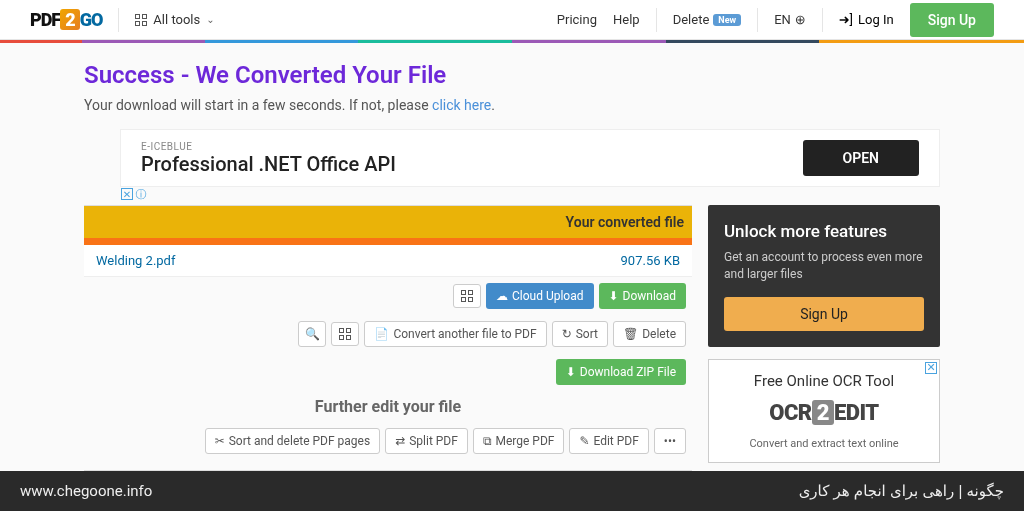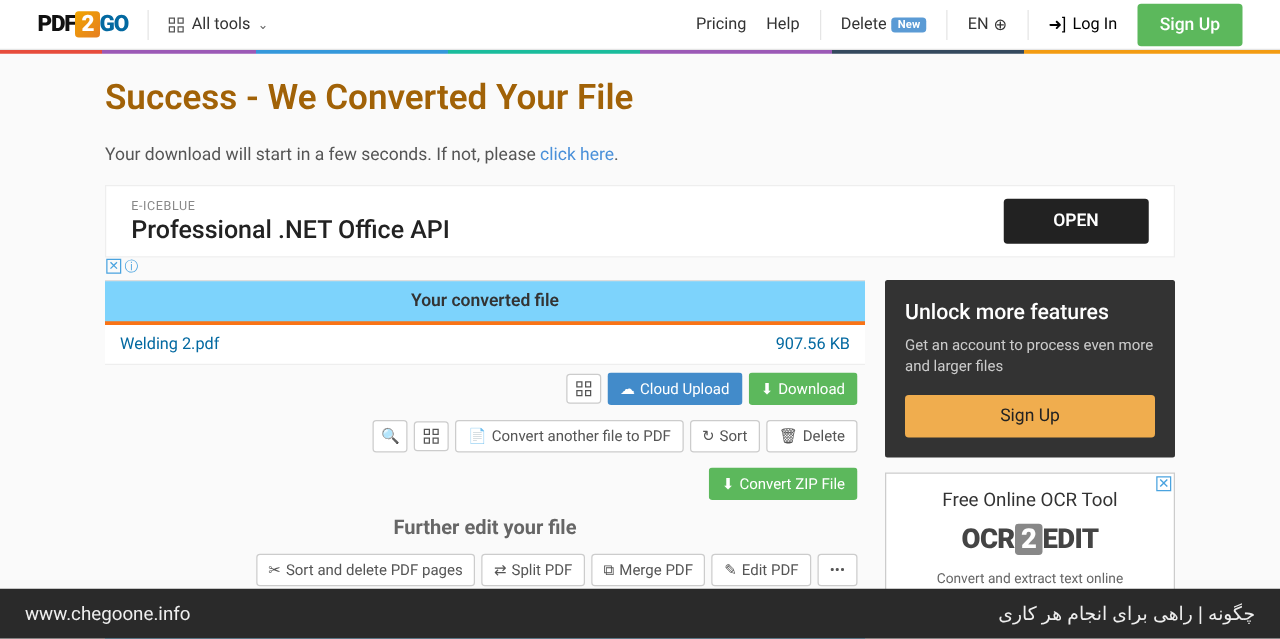--- a/index.html
+++ b/index.html
@@ -16,35 +16,35 @@
 .chev { font-size:10px; color:#666; }
 .spacer { flex:1; }
 .nav-link { font-size:13px; color:#333; cursor:pointer; }
 .desktop-badge { display:flex; align-items:center; gap:4px; }
 .new-badge { background:#5b9bd5; color:#fff; font-size:9px; padding:1px 5px; border-radius:3px;font-weight:bold; }
 .lang { display:flex; align-items:center; gap:4px; font-size:13px; }
 .login-btn { display:flex; align-items:center; gap:5px; font-size:13px; cursor:pointer; }
 .signup-btn { background:#5cb85c; color:#fff; padding:9px 18px; font-size:14px; font-weight:500; border-radius:3px; cursor:pointer; }
 .rainbow { height:3px; background:linear-gradient(90deg,#e74c3c 0%,#e74c3c 8%,#9b59b6 8%,#9b59b6 20%,#3498db 20%,#3498db 35%,#1abc9c 35%,#1abc9c 50%,#9b59b6 50%,#9b59b6 65%,#34495e 65%,#34495e 80%,#f39c12 80%,#f39c12 100%);}
 .container { max-width:880px; margin:0 auto; padding:18px 12px 0; }
-.title { font-size:28px; font-weight:600; color:#a16207; margin-bottom:22px; }
+.title { font-size:24px; font-weight:600; color:#6d28d9; margin-bottom:8px; }
 .subtitle { font-size:14px; color:#555; margin-bottom:16px; }
 .link { color:#4a90d9; cursor:pointer; }
-.ad-banner { background:#fff; border:1px solid #eee; height:58px; display:flex; align-items:center; padding:0 20px; position:relative; margin-bottom:4px;}
+.ad-banner { background:#fff; border:1px solid #eee; height:58px; display:flex; align-items:center; padding:0 20px; position:relative; margin-bottom:4px;margin-left:36px;}
 .ad-left { flex:1; }
 .ad-brand { font-size:10px; color:#888; letter-spacing:0.5px;}
 .ad-title { font-size:20px; font-weight:500; color:#222; }
 .ad-open { background:#222; color:#fff; padding:10px 40px; font-size:14px; font-weight:600; border-radius:3px; cursor:pointer;}
 .ad-marker { position:absolute; left:0; bottom:-14px; display:flex; gap:2px; align-items:center; font-size:11px;}
 .ad-x { border:1px solid #4aa3df; color:#4aa3df; width:12px; height:12px; display:flex;align-items:center;justify-content:center;font-size:10px;}
 .ad-i { color:#4aa3df; width:12px; height:12px; display:flex;align-items:center;justify-content:center;font-size:11px;}
 .main-row { display:flex; gap:16px; margin-top:18px; }
 .left-col { flex:1; }
 .right-col { width:232px; }
-.panel-header { background:#7dd3fc; border-top:1px solid #ddd; border-bottom:3px solid #f97316; padding:8px; text-align:center; font-size:14px; font-weight:600; color:#333;}
+.panel-header { background:#eab308; border-top:1px solid #ddd; border-bottom:7px solid #f97316; padding:8px; text-align:right; font-size:14px; font-weight:600; color:#333;}
 .file-row { display:flex; justify-content:space-between; padding:8px 12px; font-size:13px; color:#0369a1; background:#fff; border-bottom:1px solid #eee;}
 .btn-row { display:flex; justify-content:flex-end; gap:5px; padding:6px 6px; flex-wrap:wrap; align-items:center;}
 .btn { font-size:12px; padding:5px 9px; border-radius:3px; cursor:pointer; display:inline-flex; align-items:center; gap:4px; border:1px solid transparent;}
 .btn-qr { background:#fff; border:1px solid #ccc; color:#333; width:28px; justify-content:center;}
 .btn-blue { background:#428bca; color:#fff;}
 .btn-green { background:#5cb85c; color:#fff;}
 .btn-gray { background:#fff; border:1px solid #ccc; color:#555;}
 .btn-search { background:#fff; border:1px solid #ccc; width:28px; justify-content:center;}
 .further { text-align:center; font-size:16px; color:#666; padding:6px 10px;font-weight:bold;}
 .unlock-box { background:#333; color:#fff; padding:16px; border-radius:2px;}
@@ -165,21 +165,21 @@
             <span>Sort</span>
           </span>
         <span class="btn btn-gray">
             <span>🗑</span>
             <span>Delete</span>
           </span>
       </div>
       <div class="btn-row">
         <span class="btn btn-green">
             <span>⬇</span>
-            <span>Convert ZIP File</span>
+            <span>Download ZIP File</span>
           </span>
       </div>
       <div class="further">Further edit your file</div>
       <div class="btn-row">
         <span class="btn btn-gray">
             <span>✂</span>
             <span>Sort and delete PDF pages</span>
           </span>
         <span class="btn btn-gray">
             <span>⇄</span>

